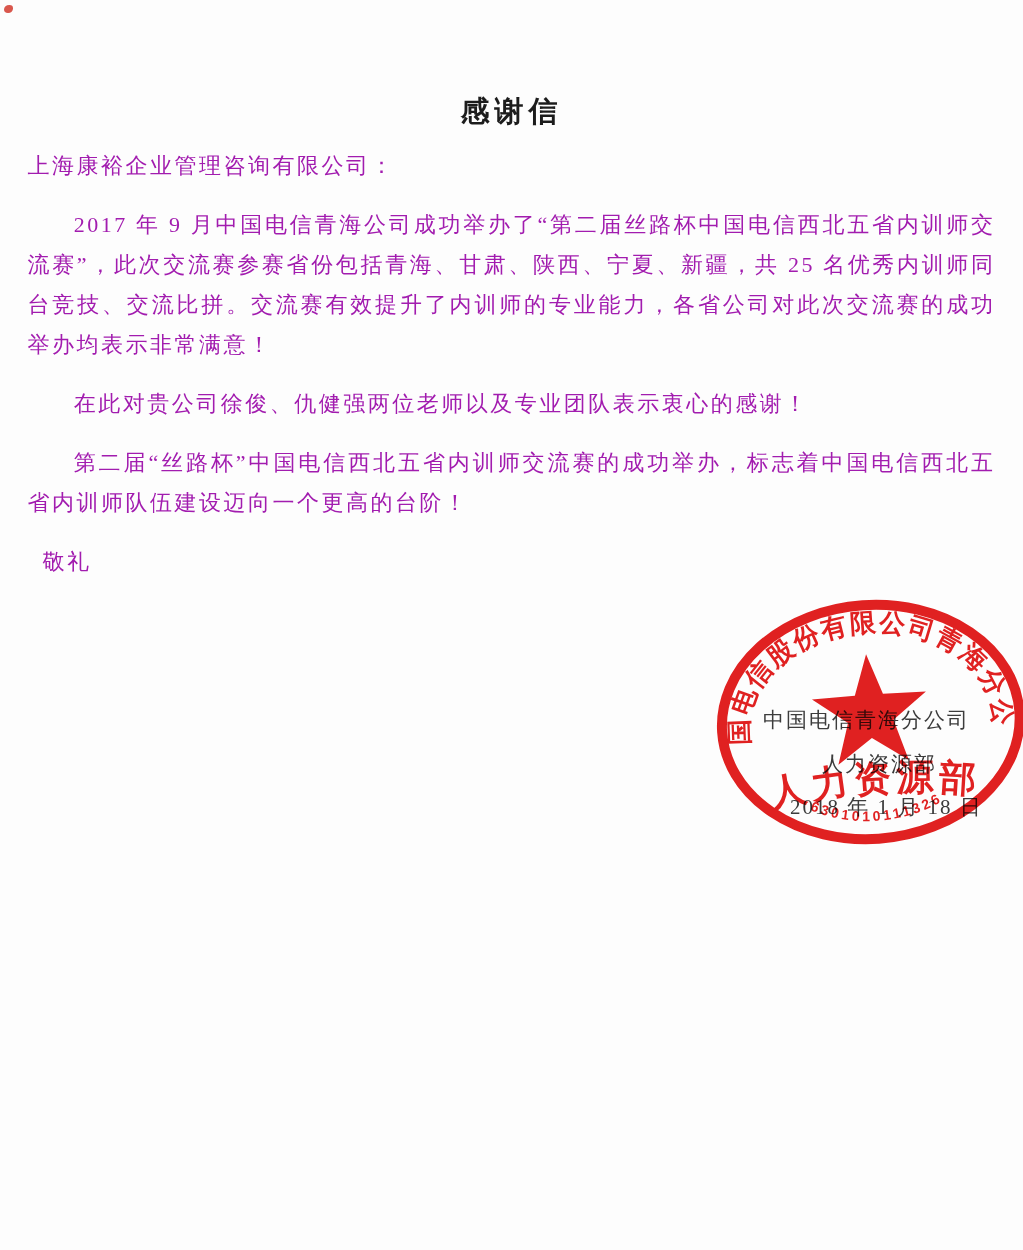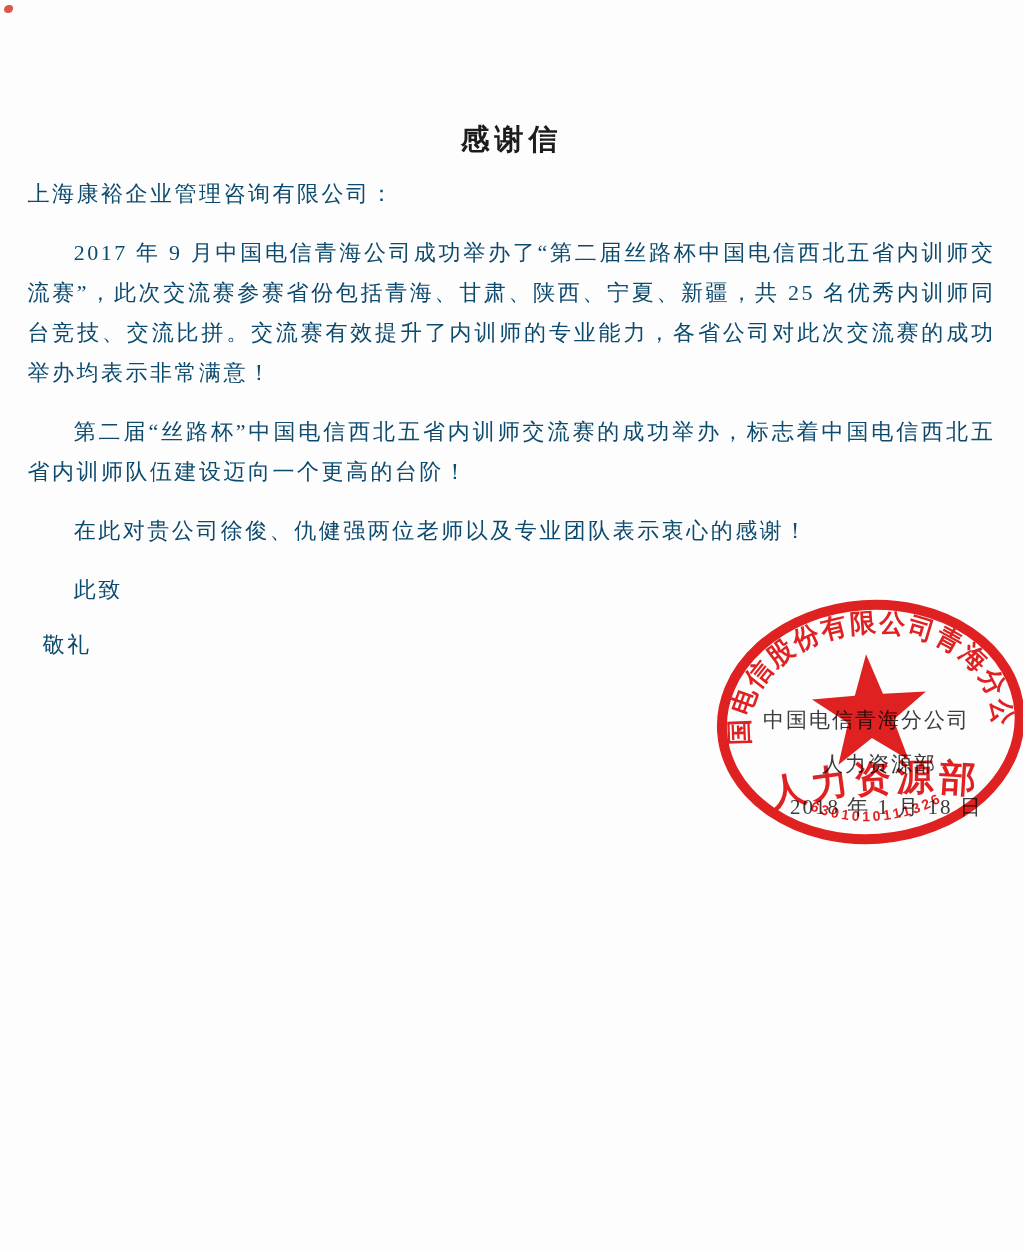--- a/index.html
+++ b/index.html
@@ -20,33 +20,33 @@
     left: 4px;
     top: 5px;
     width: 9px;
     height: 8px;
     background: #d23a2e;
     border-radius: 60% 40% 55% 45%;
     opacity: .85;
   }
   .doc-title {
     margin: 0;
-    padding-top: 120px;
+    padding-top: 92px;
     text-align: center;
     font-family: "Liberation Sans", "DejaVu Sans", sans-serif;
     font-size: 29px;
     font-weight: bold;
     color: #1c1c1c;
     letter-spacing: 5px;
   }
   .body-text {
     position: relative;
     margin: 0 auto;
     width: 968px;
-    color: #0c4a6e;
+    color: #a21caf;
     font-size: 22px;
     line-height: 40px;
     letter-spacing: 2.5px;
     text-align: justify;
     text-justify: inter-ideograph;
   }
   .salutation {
     margin-top: 14px;
   }
   .para {
@@ -90,23 +90,22 @@
 
 <div class="page">
 
   <div class="corner-speck"></div>
 
   <h1 class="doc-title">感谢信</h1>
 
   <div class="body-text">
     <div class="salutation">上海康裕企业管理咨询有限公司：</div>
     <p class="para">2017 年 9 月中国电信青海公司成功举办了“第二届丝路杯中国电信西北五省内训师交流赛”，此次交流赛参赛省份包括青海、甘肃、陕西、宁夏、新疆，共 25 名优秀内训师同台竞技、交流比拼。交流赛有效提升了内训师的专业能力，各省公司对此次交流赛的成功举办均表示非常满意！</p>
+    <p class="para">在此对贵公司徐俊、仇健强两位老师以及专业团队表示衷心的感谢！</p>
     <p class="para">第二届“丝路杯”中国电信西北五省内训师交流赛的成功举办，标志着中国电信西北五省内训师队伍建设迈向一个更高的台阶！</p>
-    <p class="para">在此对贵公司徐俊、仇健强两位老师以及专业团队表示衷心的感谢！</p>
-    <p class="closing-cizhi">此致</p>
     <p class="closing-jingli">敬礼</p>
   </div>
 
   <div class="sig-line sig-company">中国电信青海分公司</div>
   <div class="sig-line sig-dept">人力资源部</div>
   <div class="sig-line sig-date">2018 年 1 月 18 日</div>
 
   <svg class="stamp" viewBox="0 0 322 258" xmlns="http://www.w3.org/2000/svg" xmlns:xlink="http://www.w3.org/1999/xlink">
     <defs>
       <path id="ring-arc" d="M 42 152 A 123 93 0 1 1 280 152" fill="none"></path>

